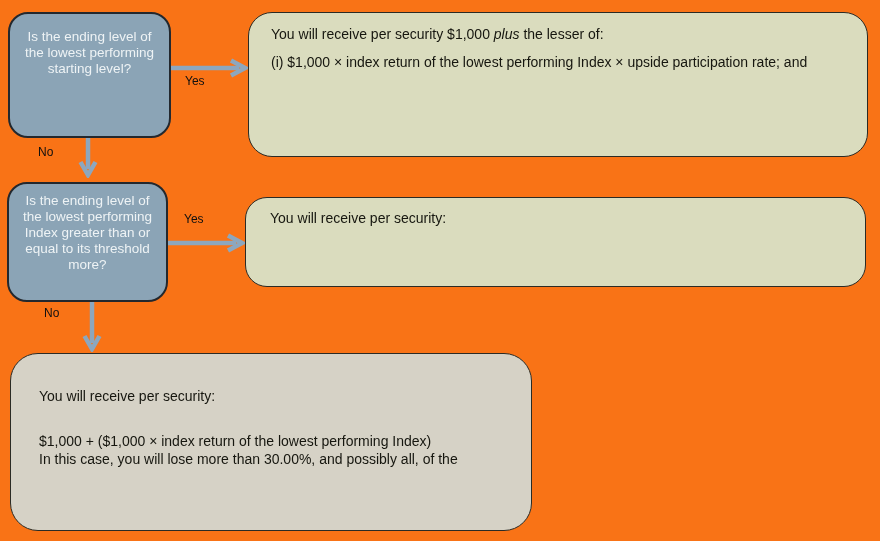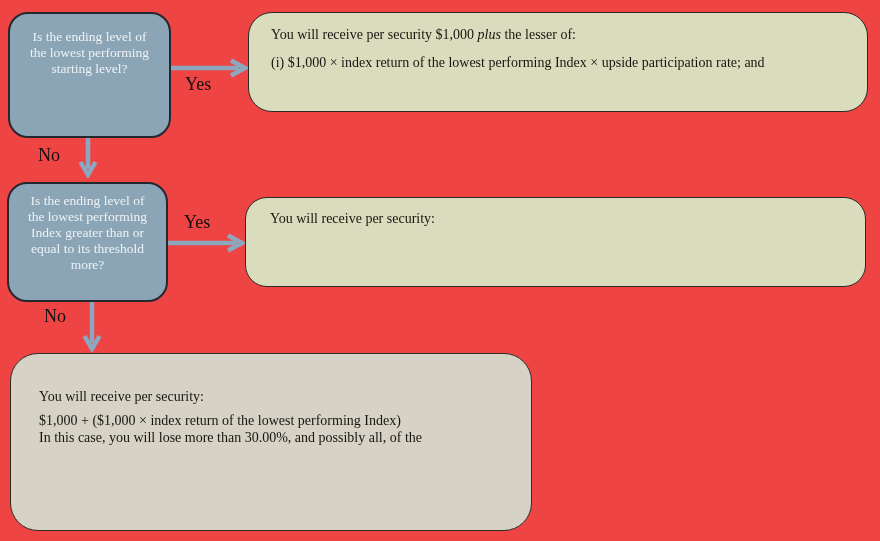--- a/index.html
+++ b/index.html
@@ -4,22 +4,22 @@
 <style>
   html, body {
     margin: 0;
     padding: 0;
     background: #ffffff;
   }
   #stage {
     position: relative;
     width: 880px;
     height: 541px;
-    background: #ef4444;
-    font-family: Liberation Serif, serif;
+    background: #f97316;
+    font-family: Liberation Sans, sans-serif;
     overflow: hidden;
   }
   .box {
     position: absolute;
     box-sizing: border-box;
   }
   .decision {
     background: #8ba4b6;
     border: 2px solid #23282e;
     border-radius: 20px;
@@ -34,39 +34,39 @@
     color: #16160f;
     font-size: 14px;
     line-height: 17px;
   }
   .outcome-olive { background: #dadcbe; border-radius: 24px; }
   .outcome-gray  { background: #d6d2c6; border-radius: 28px; }
   .outcome p { margin: 0; }
   .forced-line { display: block; }
   .edge-label {
     position: absolute;
-    font-size: 18px;
+    font-size: 12px;
     color: #101010;
   }
   .arrow { position: absolute; }
   .arrow svg { display: block; }
 
   
   #q1 { left: 8px; top: 12px; width: 163px; height: 126px; padding: 15px 11px 0; }
   
-  #a1 { left: 248px; top: 12px; width: 620px; height: 100px; padding: 13px 16px 0 22px; }
+  #a1 { left: 248px; top: 12px; width: 620px; height: 145px; padding: 13px 16px 0 22px; }
   #a1 p { margin-bottom: 11px; }
   
   #q2 { left: 7px; top: 182px; width: 161px; height: 120px; padding: 9px 9px 0; }
   
   #a2 { left: 245px; top: 197px; width: 621px; height: 90px; padding: 12px 20px 0 24px; border-radius: 22px; }
   #a2 .p2 { margin-top: 9px; line-height: 18px; }
   
   #a3 { left: 10px; top: 353px; width: 522px; height: 178px; padding: 34px 22px 0 28px; }
-  #a3 .p2 { margin-top: 7px; }
+  #a3 .p2 { margin-top: 28px; }
   #a3 .p3 { line-height: 18px; }
 
   #label-yes1 { left: 185px; top: 74px; }
   #label-no1  { left: 38px;  top: 145px; }
   #label-yes2 { left: 184px; top: 212px; }
   #label-no2  { left: 44px;  top: 306px; }
 
   #arrow-yes1 { left: 171px; top: 58px; }
   #arrow-no1  { left: 78px;  top: 138px; }
   #arrow-yes2 { left: 168px; top: 233px; }

